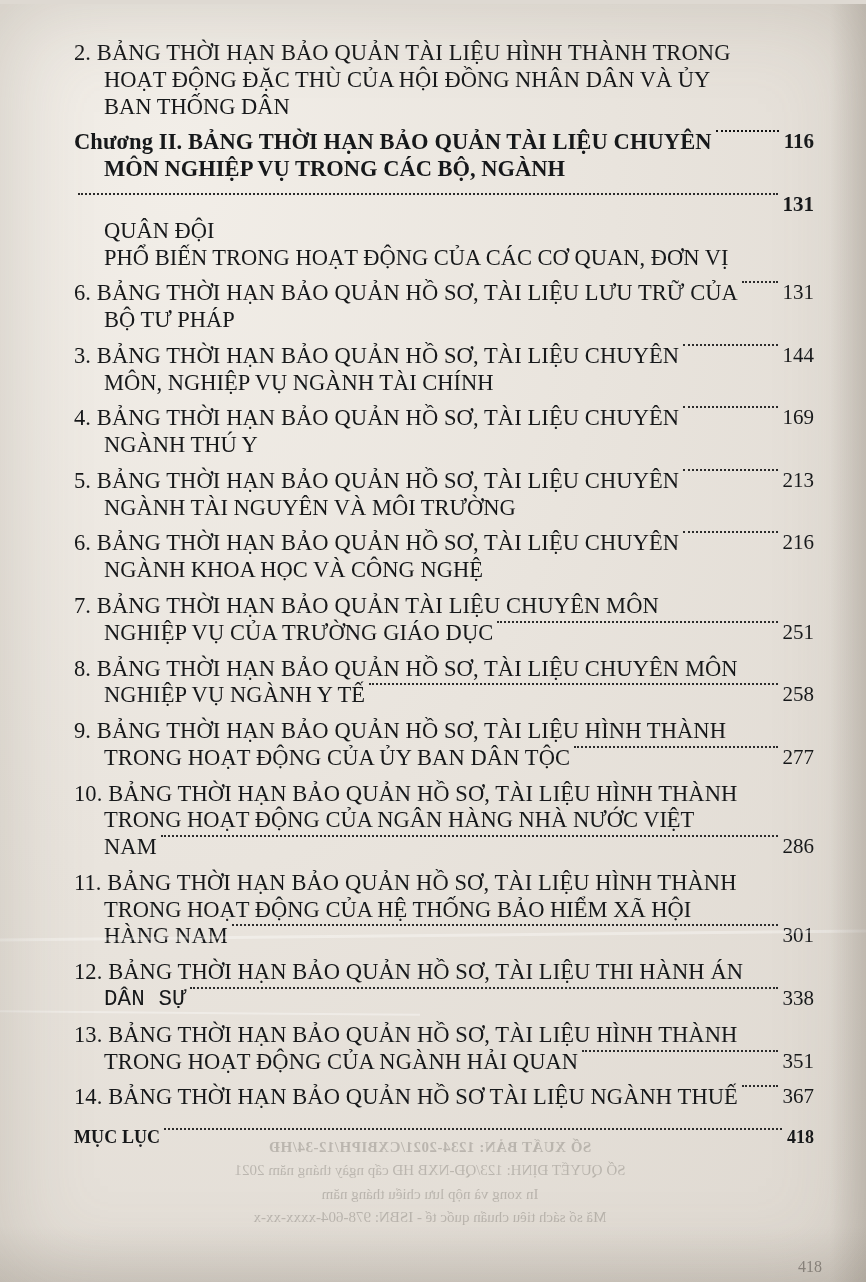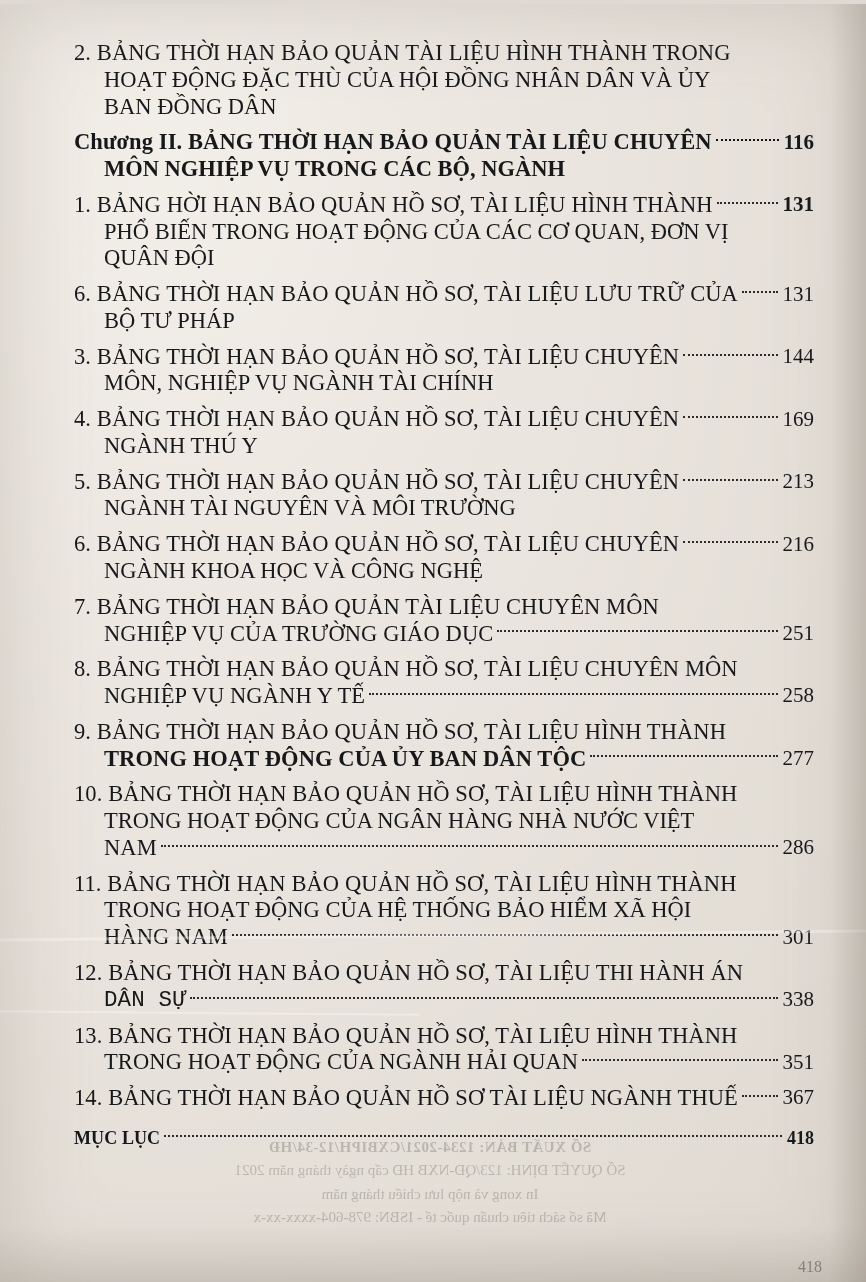--- a/index.html
+++ b/index.html
@@ -42,21 +42,21 @@
     width: 740px;
   }
 
   .toc-entry {
     display: block;
     margin-bottom: 9px;
     color: #16181a;
   }
   .toc-line {
     display: flex;
-    align-items: center;
+    align-items: flex-start;
     white-space: nowrap;
   }
   .toc-text {
     font-size: 22.5px;
     letter-spacing: 0.1px;
     line-height: 1.19;
     white-space: nowrap;
   }
   .toc-leader {
     flex: 1 1 auto;
@@ -126,38 +126,37 @@
   }
 </style>
 </head>
 <body>
 
 <div id="page">
   <div id="content">
       <div class="toc-entry" id="entry-2-bang-thoi-han">
         <div class="toc-text">2. BẢNG THỜI HẠN BẢO QUẢN TÀI LIỆU HÌNH THÀNH TRONG</div>
         <div class="cont">HOẠT ĐỘNG ĐẶC THÙ CỦA HỘI ĐỒNG NHÂN DÂN VÀ ỦY</div>
-        <div class="cont">BAN ĐỒNG DÂN</div>
+        <div class="cont">BAN THỐNG DÂN</div>
       </div>
       <div class="toc-entry chapter" id="entry-chuong-ii">
         <div class="toc-line">
           <span class="toc-text">Chương II. BẢNG THỜI HẠN BẢO QUẢN TÀI LIỆU CHUYÊN</span>
           <span class="toc-leader"></span>
           <span class="toc-page" style="font-weight: bold;">116</span>
         </div>
         <div class="cont">MÔN NGHIỆP VỤ TRONG CÁC BỘ, NGÀNH</div>
       </div>
       <div class="toc-entry" id="entry-1">
         <div class="toc-line">
-          <span class="toc-text">1. BẢNG HỜI HẠN BẢO QUẢN HỒ SƠ, TÀI LIỆU HÌNH THÀNH</span>
           <span class="toc-leader"></span>
           <span class="toc-page" style="font-weight: bold;">131</span>
         </div>
+        <div class="cont">QUÂN ĐỘI</div>
         <div class="cont">PHỔ BIẾN TRONG HOẠT ĐỘNG CỦA CÁC CƠ QUAN, ĐƠN VỊ</div>
-        <div class="cont">QUÂN ĐỘI</div>
       </div>
       <div class="toc-entry" id="entry-2">
         <div class="toc-line">
           <span class="toc-text">6. BẢNG THỜI HẠN BẢO QUẢN HỒ SƠ, TÀI LIỆU LƯU TRỮ CỦA</span>
           <span class="toc-leader"></span>
           <span class="toc-page">131</span>
         </div>
         <div class="cont">BỘ TƯ PHÁP</div>
       </div>
       <div class="toc-entry" id="entry-3">
@@ -204,21 +203,21 @@
         <div class="toc-text">8. BẢNG THỜI HẠN BẢO QUẢN HỒ SƠ, TÀI LIỆU CHUYÊN MÔN</div>
         <div class="toc-line">
           <span class="toc-text cont" style="padding-left: 30px;">NGHIỆP VỤ NGÀNH Y TẾ</span>
           <span class="toc-leader"></span>
           <span class="toc-page">258</span>
         </div>
       </div>
       <div class="toc-entry" id="entry-9">
         <div class="toc-text">9. BẢNG THỜI HẠN BẢO QUẢN HỒ SƠ, TÀI LIỆU HÌNH THÀNH</div>
         <div class="toc-line">
-          <span class="toc-text cont" style="padding-left: 30px; font-weight: bold;">TRONG HOẠT ĐỘNG CỦA ỦY BAN DÂN TỘC</span>
+          <span class="toc-text cont" style="padding-left: 30px;">TRONG HOẠT ĐỘNG CỦA ỦY BAN DÂN TỘC</span>
           <span class="toc-leader"></span>
           <span class="toc-page">277</span>
         </div>
       </div>
       <div class="toc-entry" id="entry-10">
         <div class="toc-text">10. BẢNG THỜI HẠN BẢO QUẢN HỒ SƠ, TÀI LIỆU HÌNH THÀNH</div>
         <div class="cont">TRONG HOẠT ĐỘNG CỦA NGÂN HÀNG NHÀ NƯỚC VIỆT</div>
         <div class="toc-line">
           <span class="toc-text cont" style="padding-left: 30px;">NAM</span>
           <span class="toc-leader"></span>

